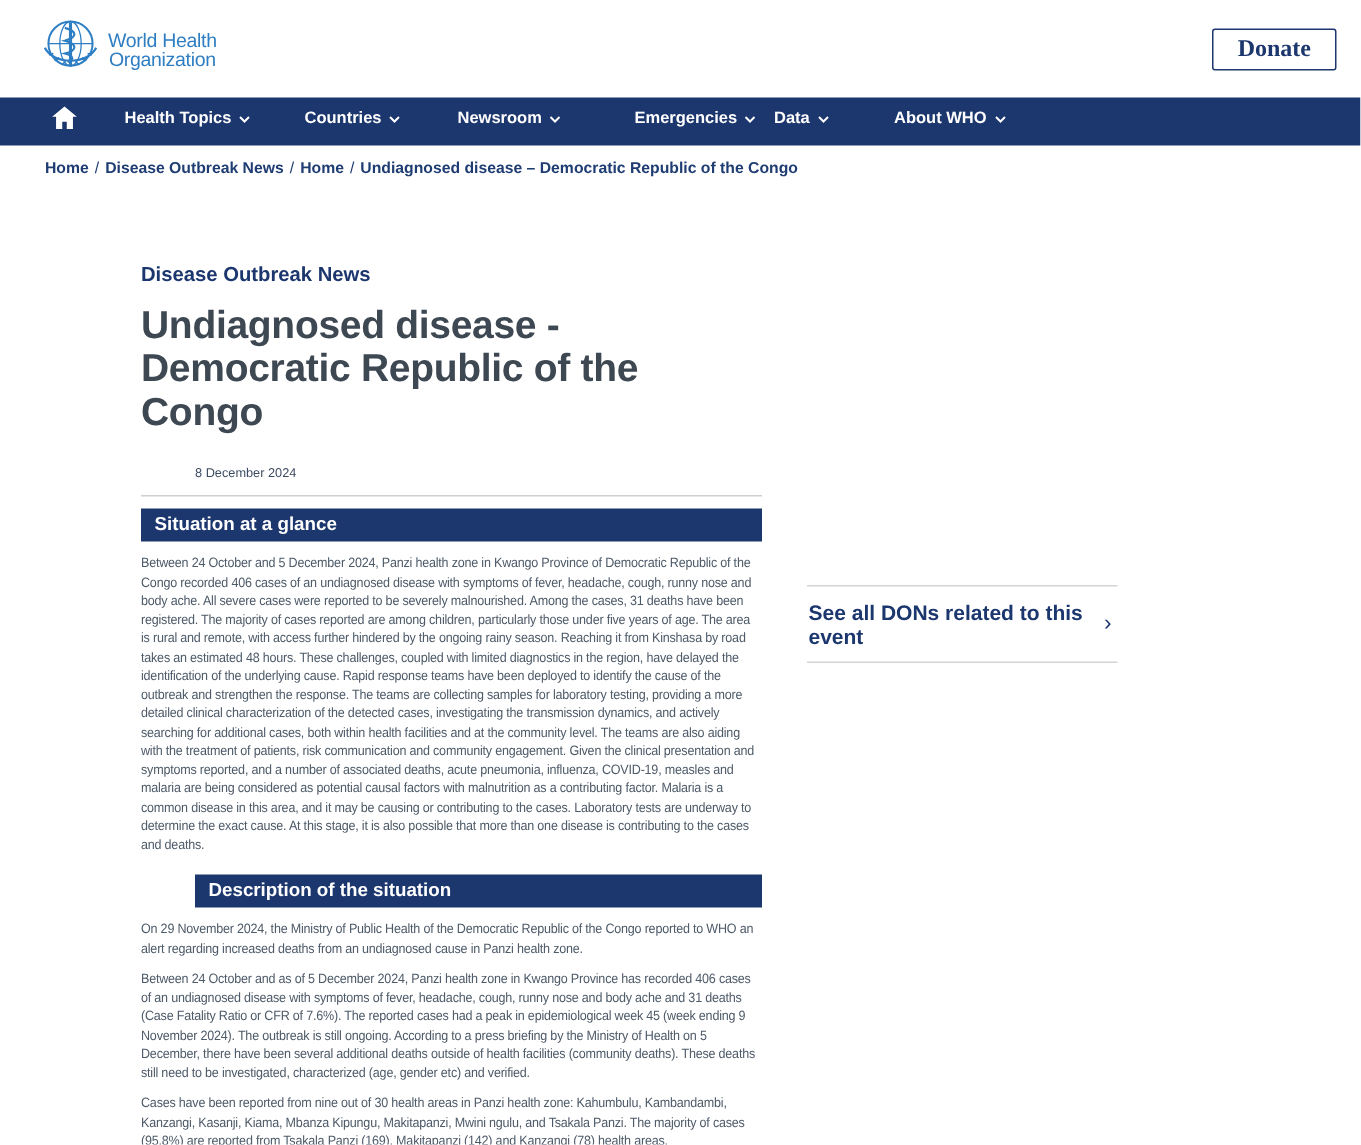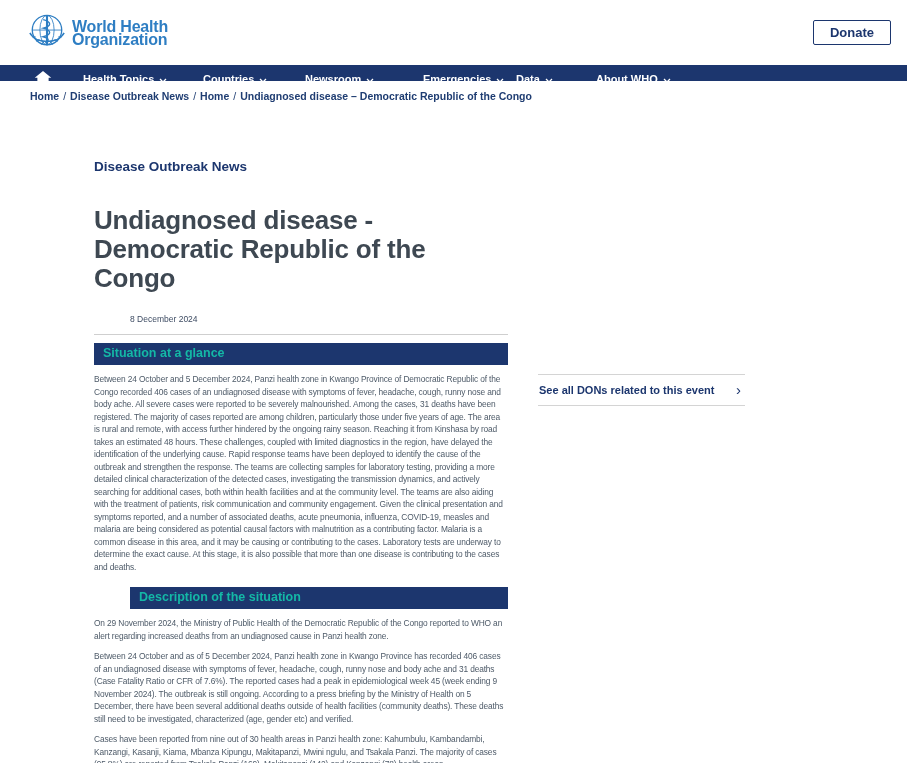--- a/index.html
+++ b/index.html
@@ -3,58 +3,58 @@
 <meta charset="utf-8">
 <style>
   * { margin: 0; padding: 0; box-sizing: border-box; }
   html, body { width: 907px; height: 763px; overflow: hidden; background: #ffffff;
     font-family: "Liberation Sans", "DejaVu Sans", sans-serif; }
 
   
   .site-header { height: 65px; display: flex; align-items: center;
     justify-content: space-between; padding: 0 16px 0 28px; background: #ffffff; }
   .logo { display: flex; align-items: center; gap: 6px; cursor: pointer; }
-  .logo-text { color: #2e7ec3; font-weight: bold; font-size: 16px; line-height: 13px; letter-spacing: -0.2px; }
+  .logo-text { color: #2e7ec3; font-weight: normal; font-size: 13px; line-height: 13px; letter-spacing: -0.2px; text-align: center; }
   .donate-btn { background: #ffffff; border: 1.5px solid #1c366e; border-radius: 2px;
-    color: #1c366e; font-weight: bold; font-size: 13px; padding: 4px 16px; cursor: pointer;
-    font-family: Liberation Sans, sans-serif; }
+    color: #1c366e; font-weight: bold; font-size: 16px; padding: 4px 16px; cursor: pointer;
+    font-family: Liberation Serif, serif; }
 
   
-  .main-nav { position: relative; height: 16px; background: #1c366e; }
+  .main-nav { position: relative; height: 32px; background: #1c366e; }
   .nav-home { position: absolute; left: 34px; top: 5px; cursor: pointer; }
   .nav-item { position: absolute; top: 0; height: 28px; display: flex; align-items: center;
     gap: 5px; color: #ffffff; font-weight: bold; font-size: 11px; cursor: pointer; }
   .nav-item svg { margin-top: 1px; }
 
   
   .breadcrumb { height: 27px; padding: 9px 0 0 30px; font-size: 10.5px; font-weight: bold;
     color: #1f3d72; }
   .breadcrumb a { color: #1f3d72; text-decoration: none; cursor: pointer; }
   .crumb-sep { margin: 0 4px; font-weight: normal; }
 
   
   main { position: relative; }
   .content { margin-left: 94px; width: 414px; }
   .kicker { margin-top: 51px; font-size: 13.5px; line-height: 15px; font-weight: bold; color: #1c366e; }
-  h1 { margin-top: 32px; max-width: 370px; font-size: 26px; line-height: 29px;
+  h1 { margin-top: 12px; max-width: 370px; font-size: 26px; line-height: 29px;
     letter-spacing: -0.2px; color: #3e4852; font-weight: bold; }
   .pub-date { margin-top: 21px; font-size: 8.5px; line-height: 10px; color: #3e4c63; padding-left: 36px; }
   .divider { margin-top: 10px; border: none; border-top: 1px solid #cfcfcf; }
-  .section-banner { margin-top: 8px; background: #1c366e; color: #14b8a6; font-weight: bold;
+  .section-banner { margin-top: 8px; background: #1c366e; color: #ffffff; font-weight: bold;
     font-size: 12.5px; line-height: 13px; padding: 4px 9px 5px; }
   .section-banner.second { margin-top: 14px; margin-left: 36px; }
   .content p { margin-top: 8px; width: 445px; transform: scaleX(0.93); transform-origin: 0 0;
     font-size: 9px; line-height: 12.5px; letter-spacing: -0.15px; color: #4d5a68; }
 
   
   .rail { position: absolute; top: 215px; left: 538px; width: 207px; }
   .dons-link { display: flex; align-items: center; justify-content: space-between;
     border-top: 1px solid #d4d4d4; border-bottom: 1px solid #d4d4d4;
     padding: 9px 4px 9px 1px; cursor: pointer; }
-  .dons-link .label { font-size: 11px; font-weight: bold; color: #1c366e; }
+  .dons-link .label { font-size: 14px; font-weight: bold; color: #1c366e; }
   .dons-chevron { color: #1c366e; font-size: 15px; line-height: 12px; font-weight: normal; }
 </style>
 </head>
 <body>
 
 <header class="site-header">
   <div class="logo">
     <span>
       <svg width="38" height="38" viewBox="0 0 40 40" fill="none">
         <circle cx="20" cy="19" r="15.5" stroke="#2e7ec3" stroke-width="1.4"></circle>

